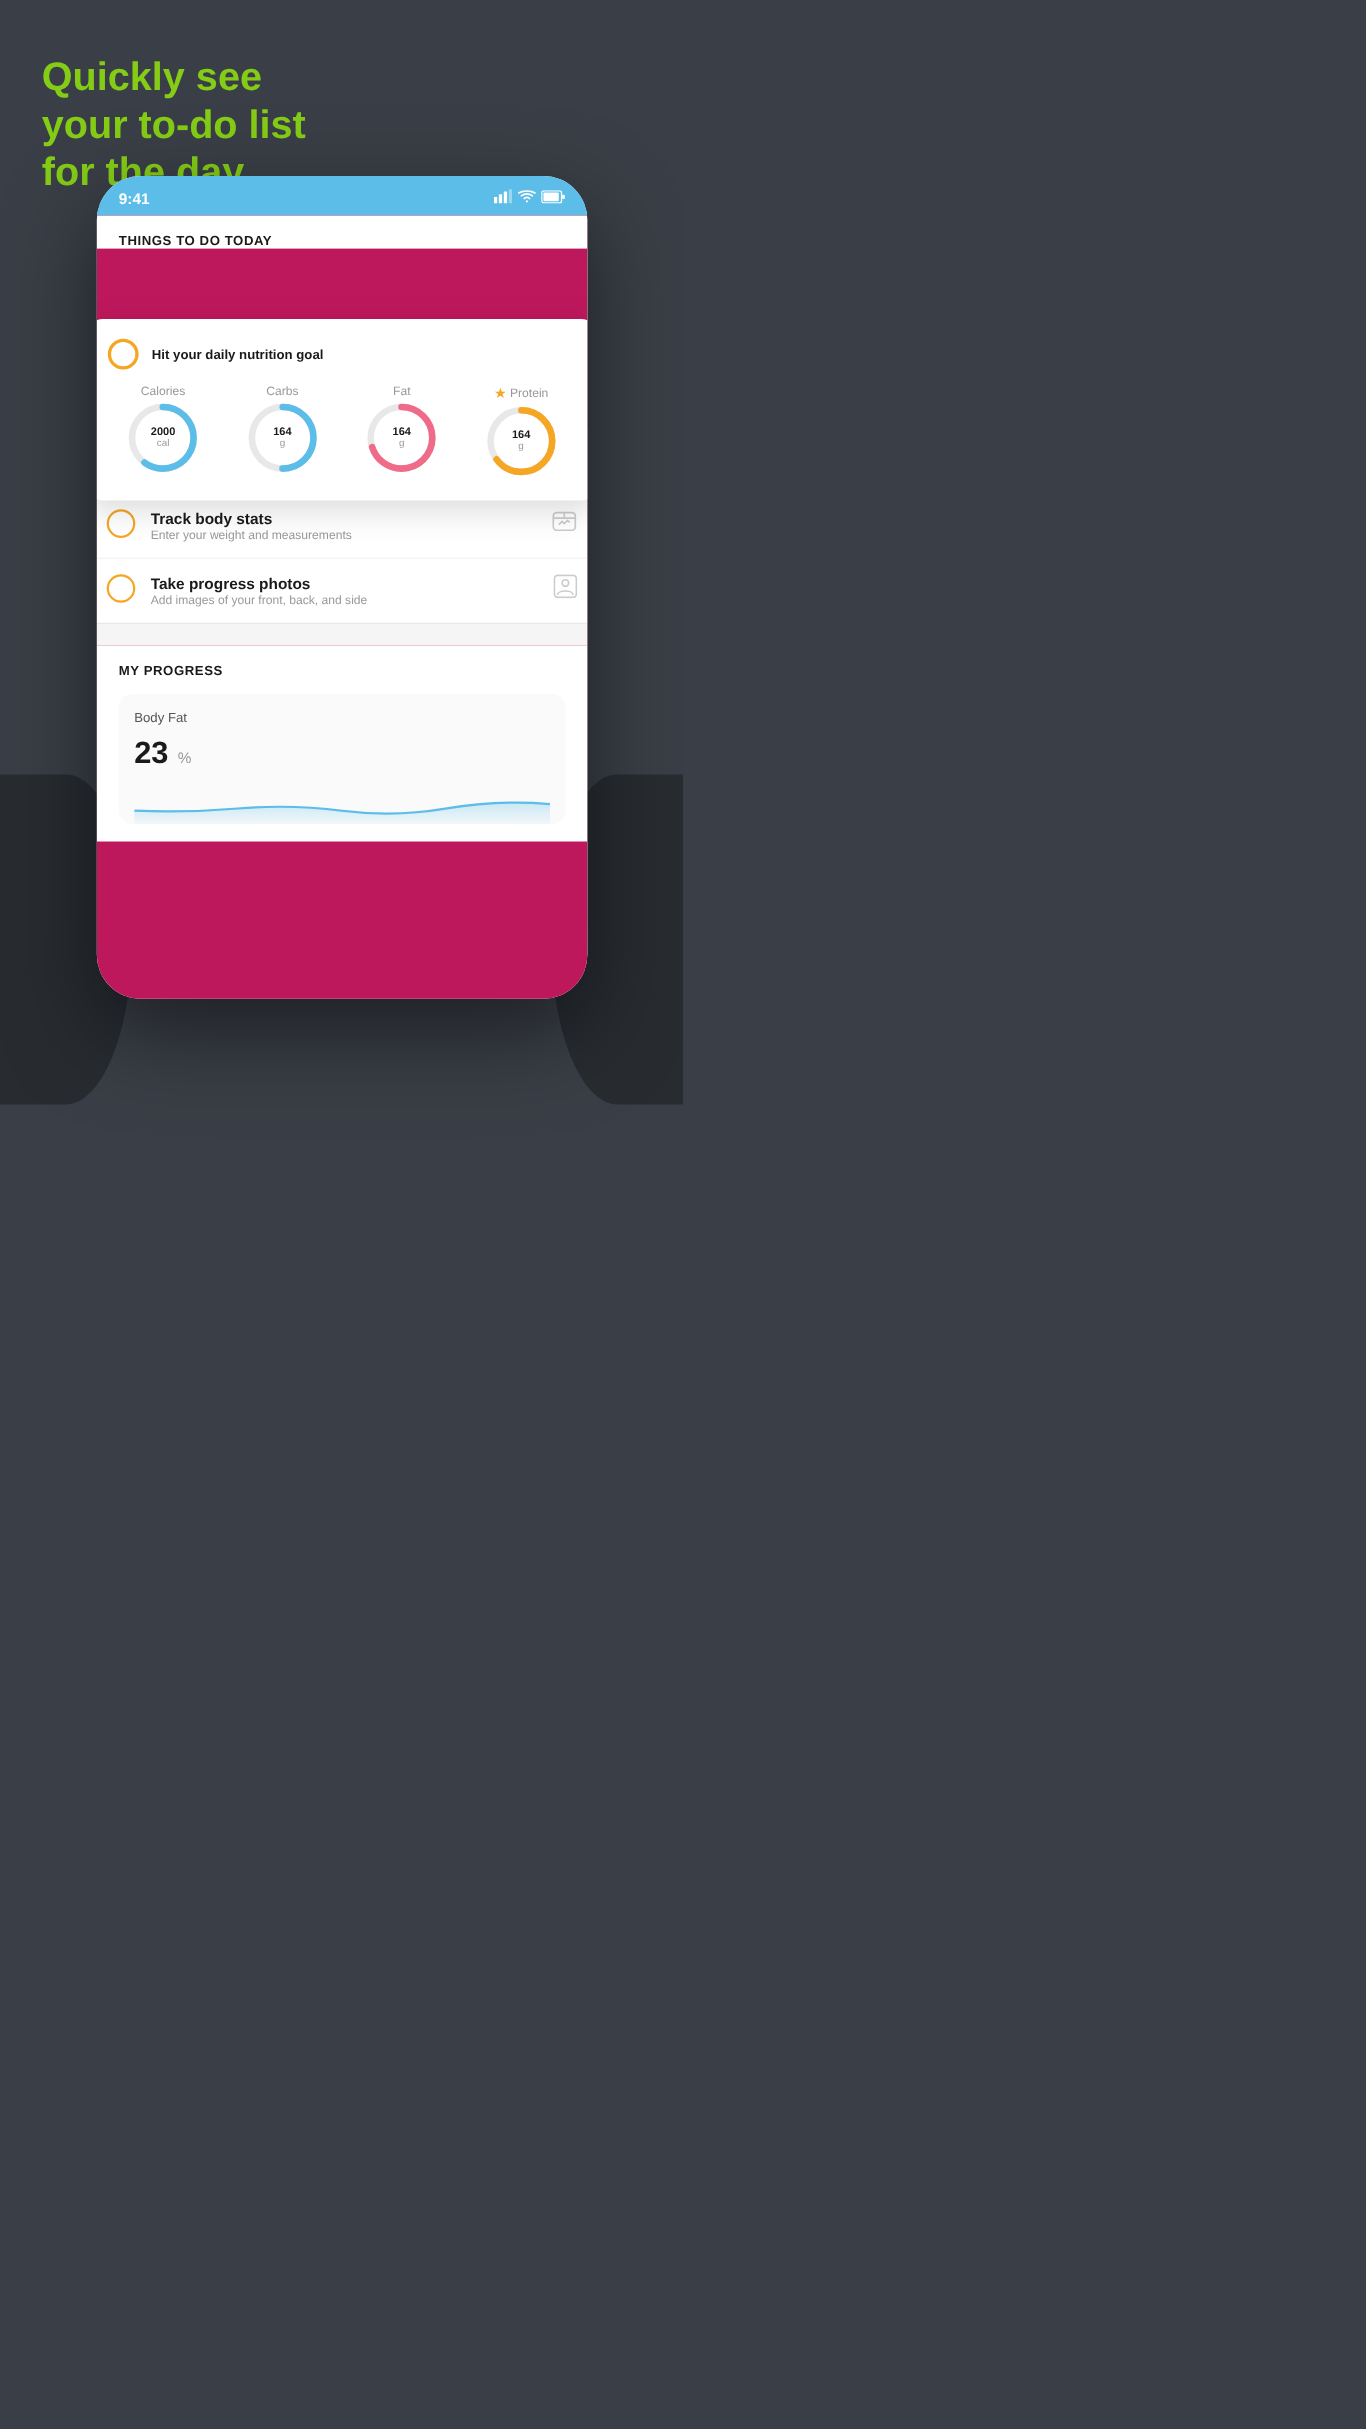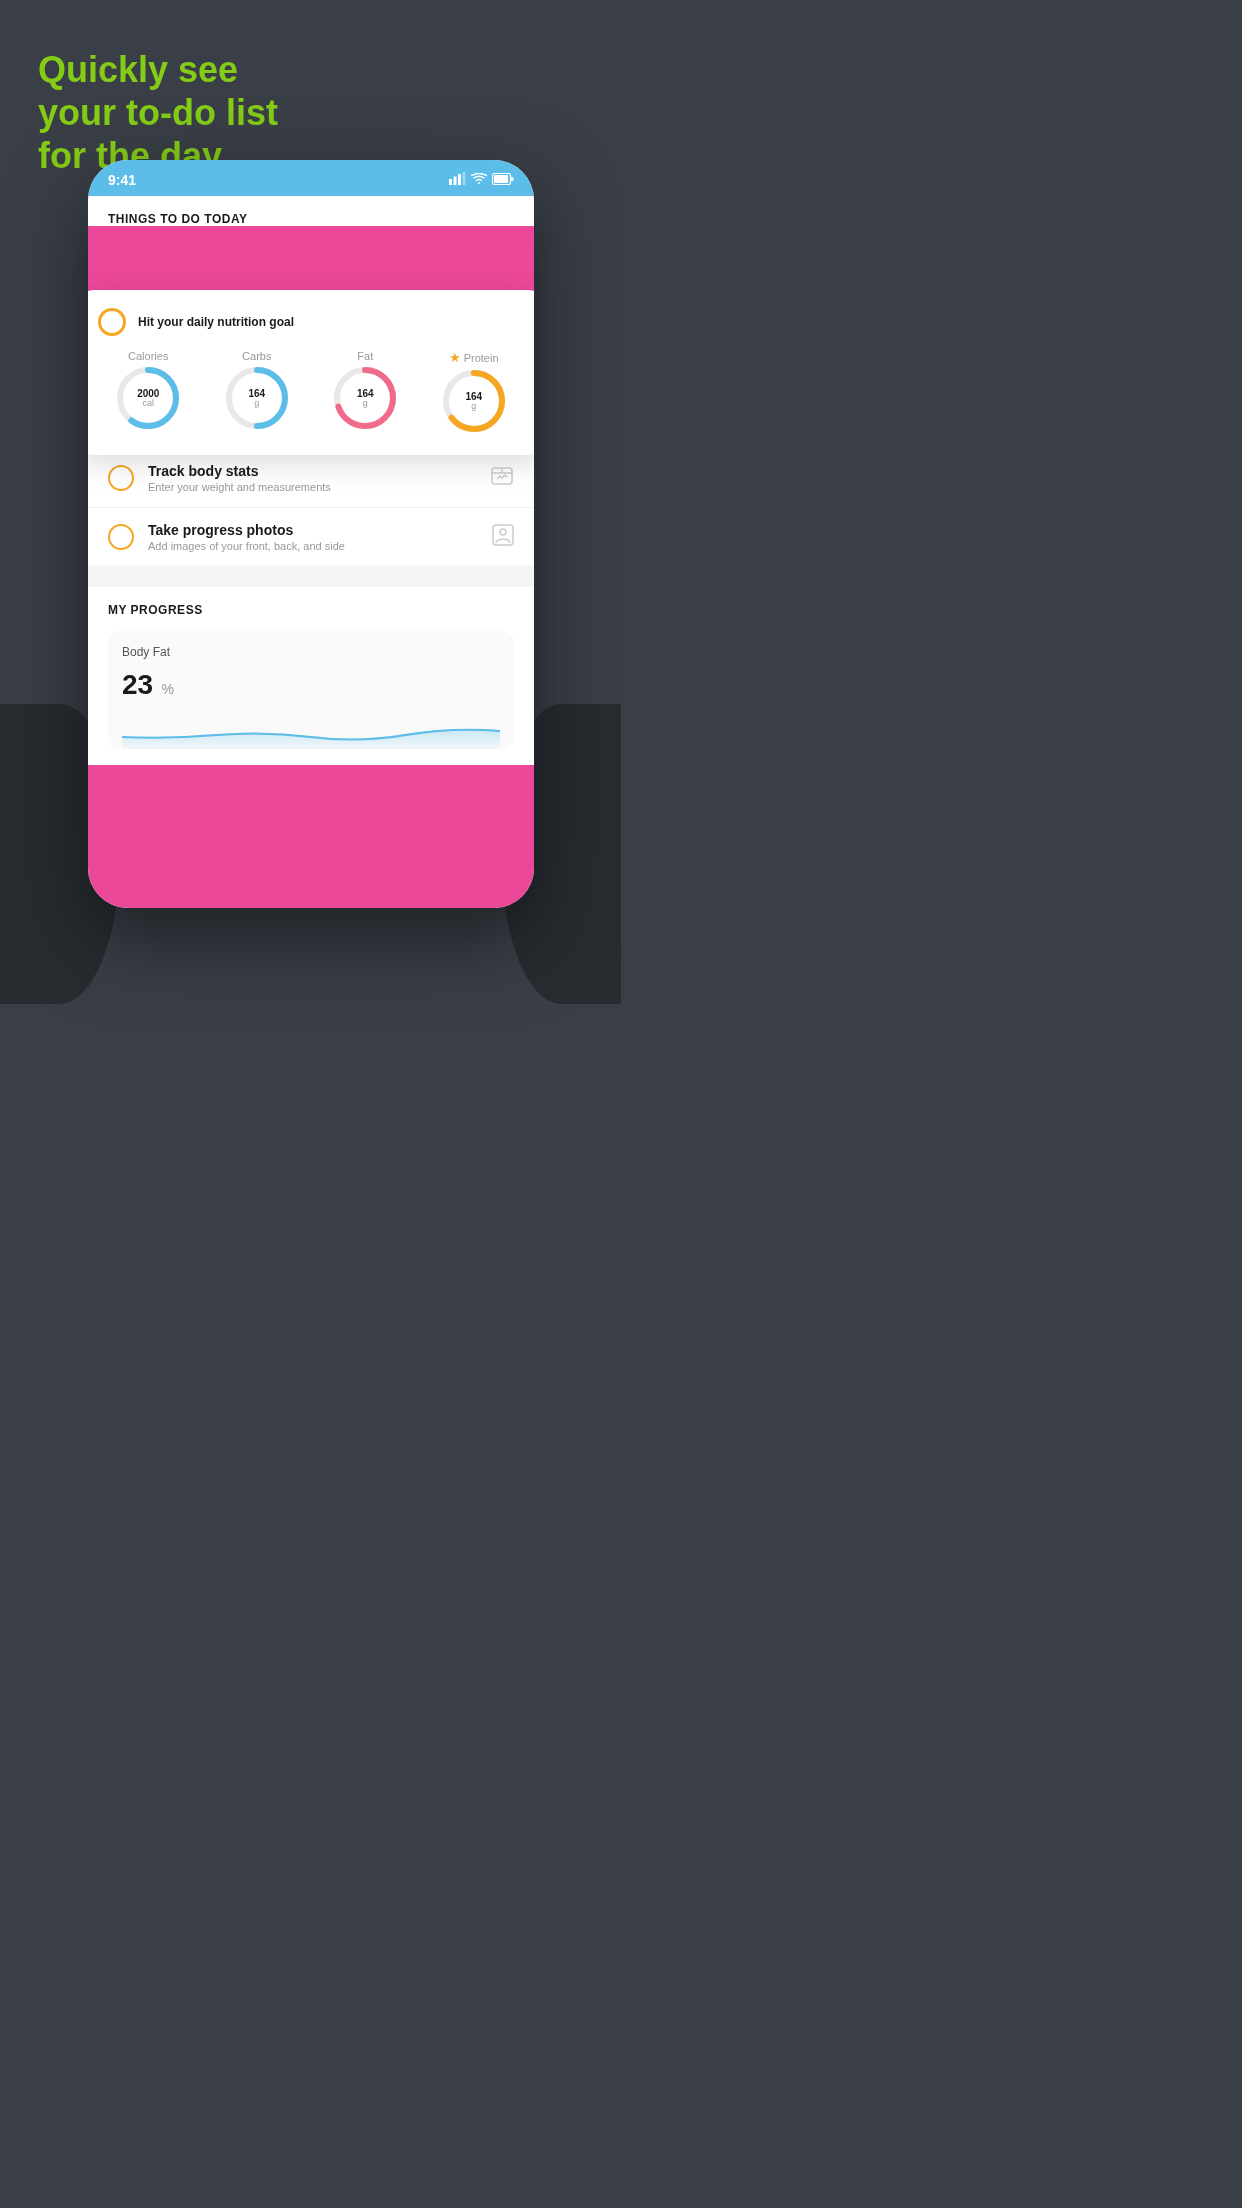--- a/index.html
+++ b/index.html
@@ -99,21 +99,21 @@
       top: -2px;
       right: -2px;
       width: 8px;
       height: 8px;
       background: #ff4444;
       border-radius: 50%;
     }
 
     
     .phone-content {
-      background: #ec4899;
+      background: #be185d;
       height: calc(890px - 36px - 62px);
       overflow: hidden;
       position: relative;
     }
 
     
     .things-section {
       background: #ffffff;
       padding: 16px 20px 0 20px;
     }
@@ -204,22 +204,22 @@
       color: #999;
     }
 
     
     .todo-list {
       background: #ffffff;
       margin-top: 160px;
     }
     .todo-item {
       display: flex;
-      align-items: center;
-      padding: 14px 20px;
+      align-items: flex-start;
+      padding: 14px 9px;
       border-bottom: 1px solid #f0f0f0;
       gap: 14px;
     }
     .todo-circle {
       width: 26px;
       height: 26px;
       border-radius: 50%;
       border: 2.5px solid #ccc;
       flex-shrink: 0;
     }

